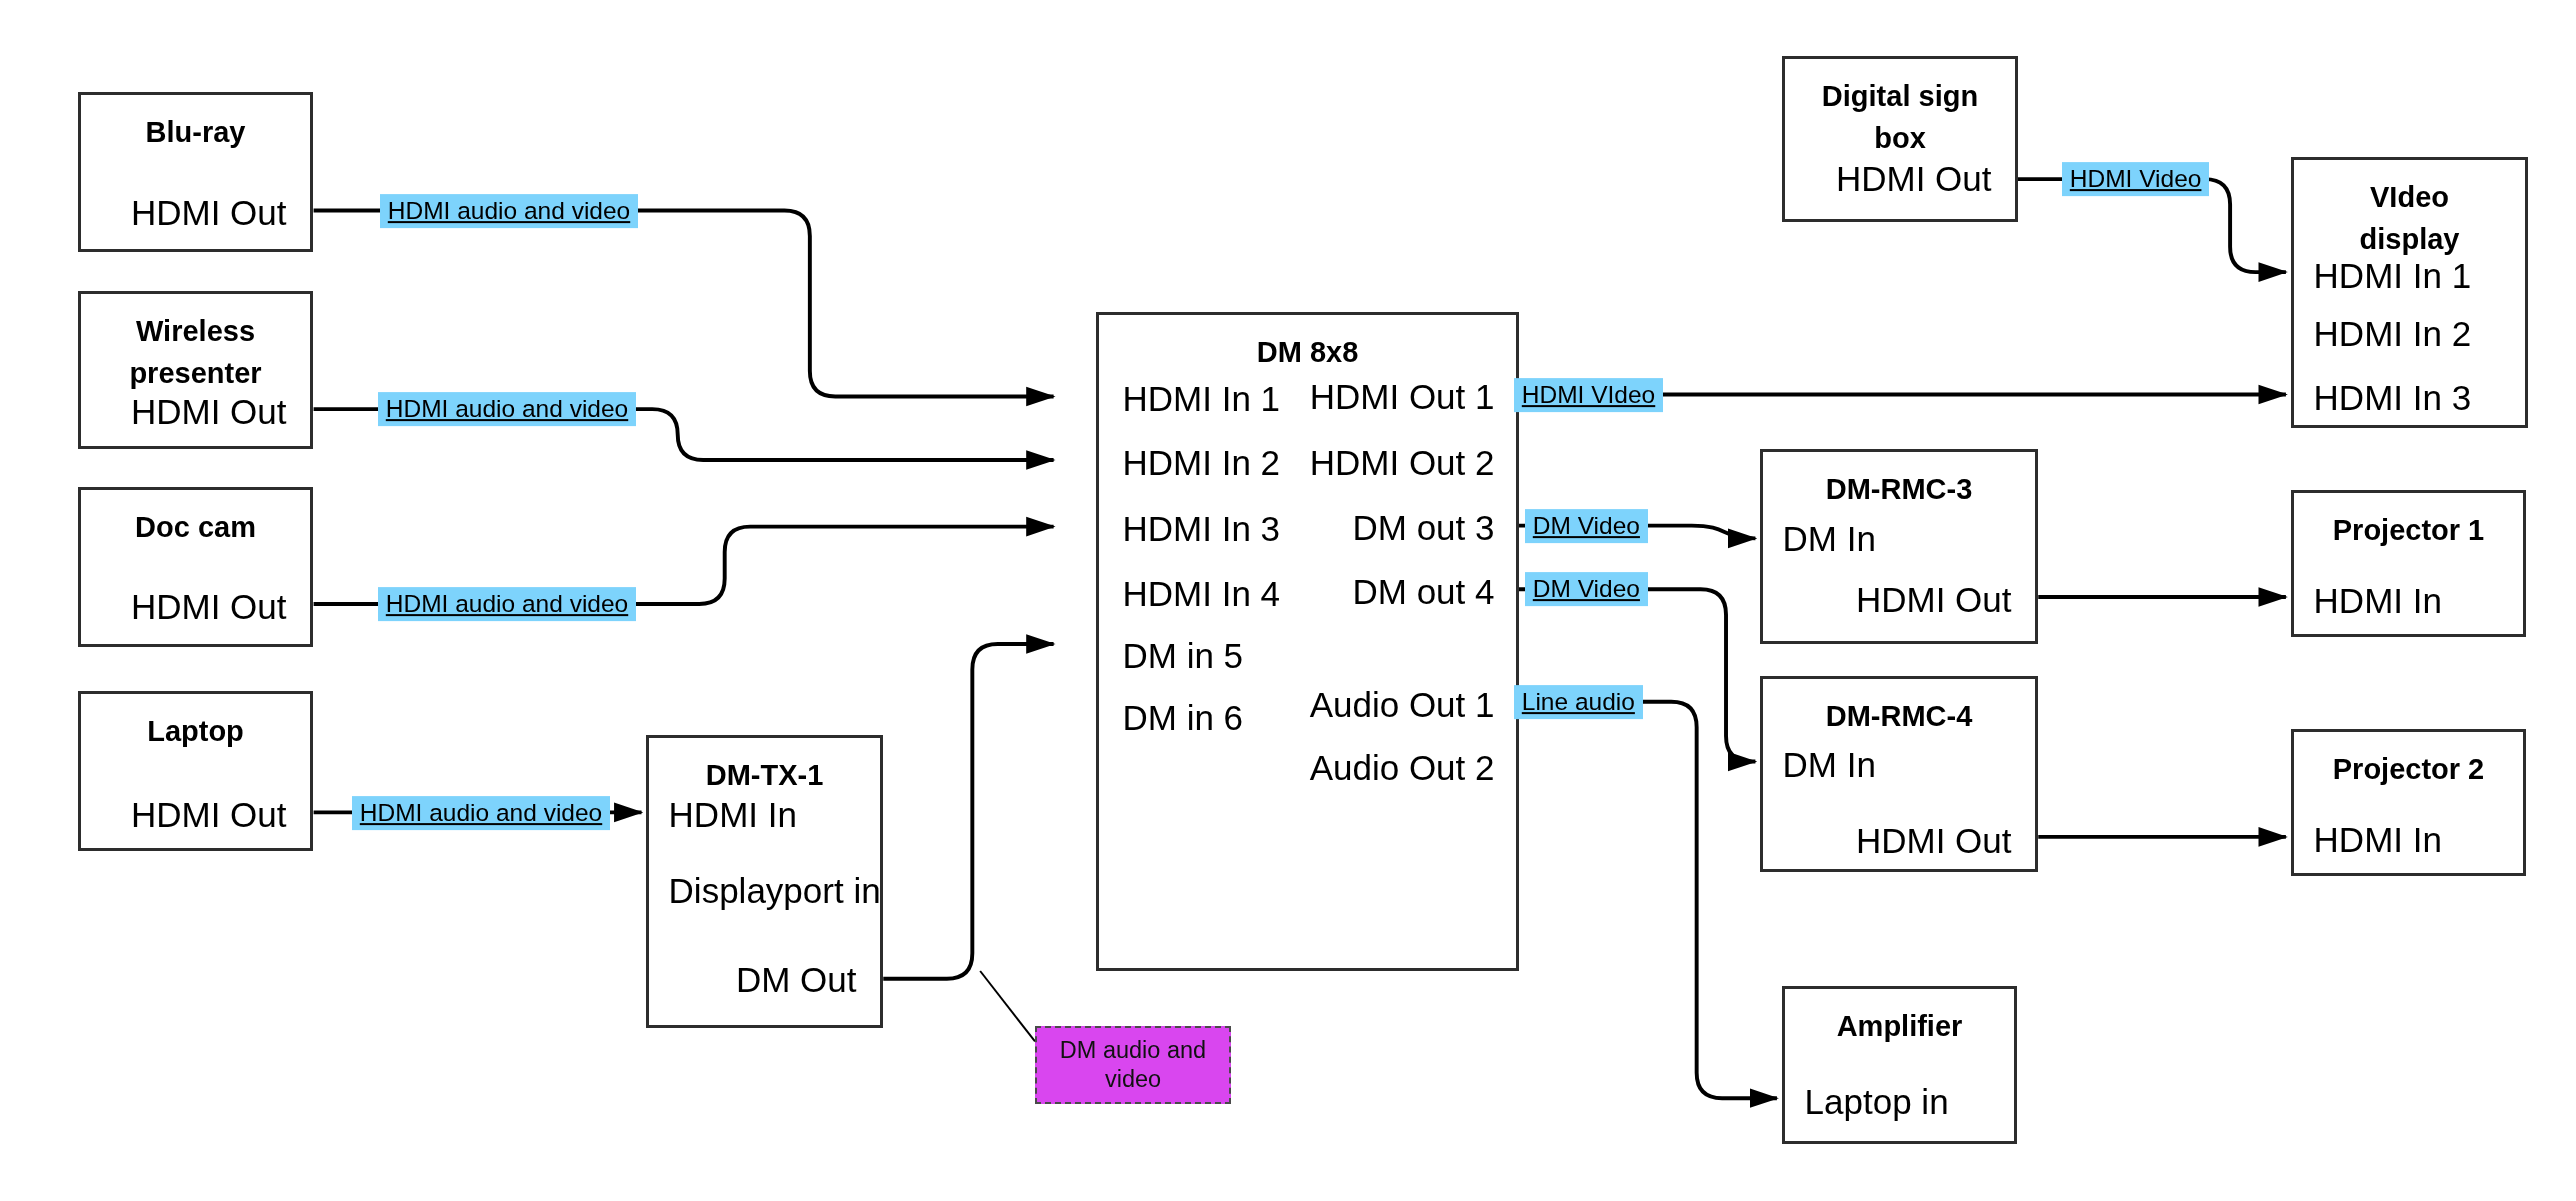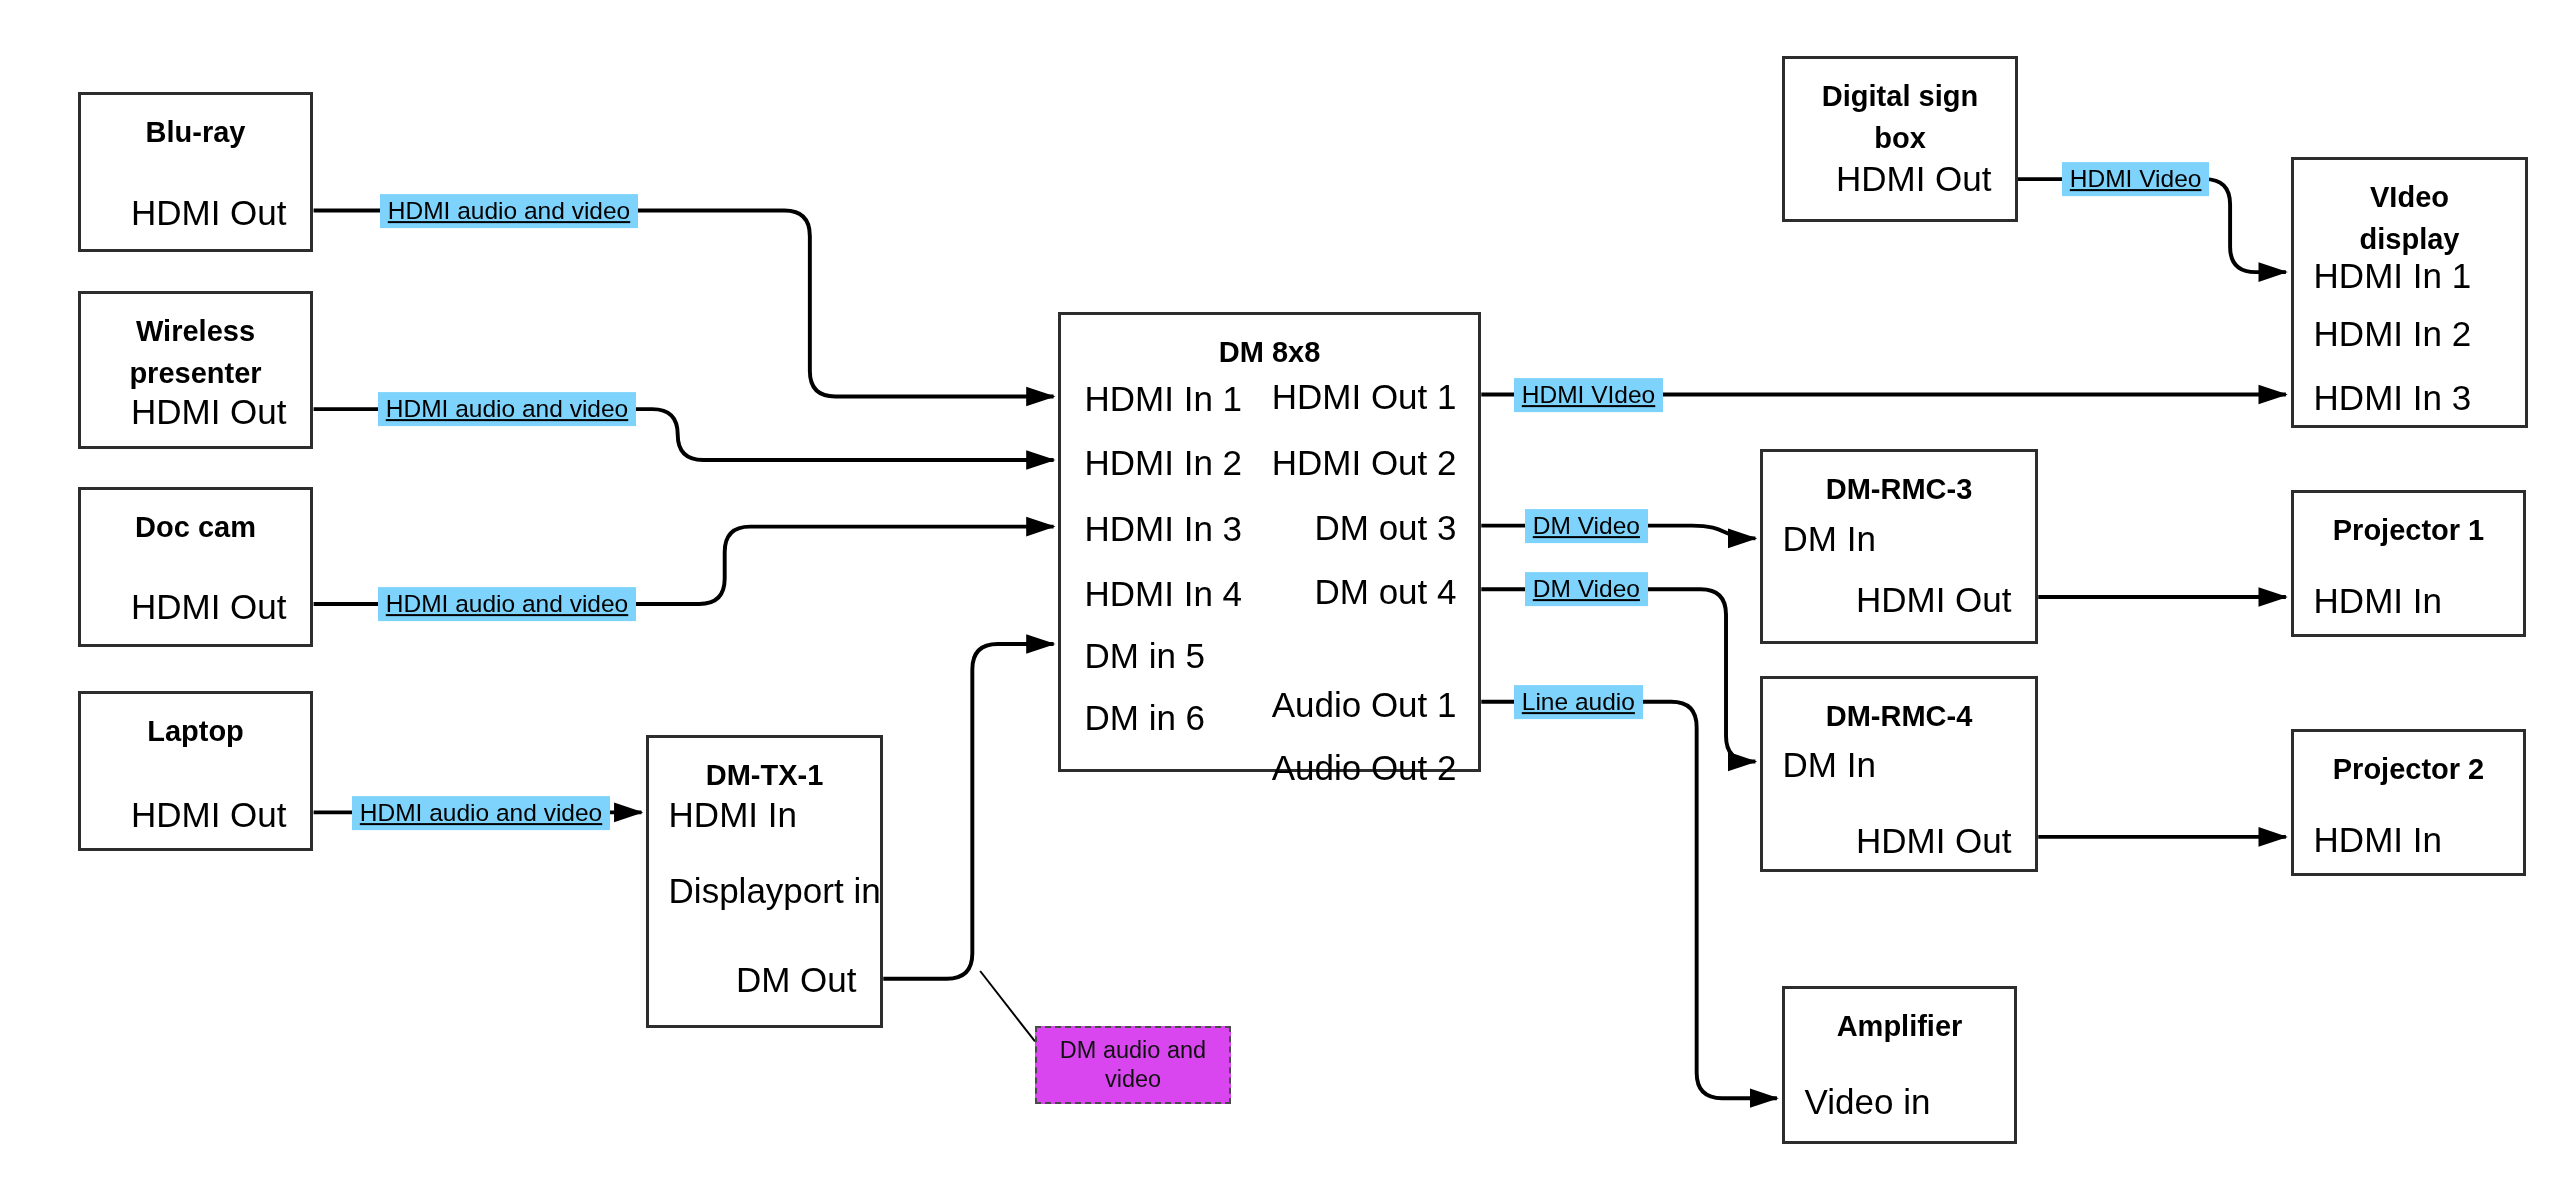--- a/index.html
+++ b/index.html
@@ -110,21 +110,21 @@
     <div class="port pright" style="top:121px">HDMI Out</div>
   </div>
 
   <div class="node" style="left:646px;top:735px;width:237px;height:293px">
     <div class="title">DM-TX-1</div>
     <div class="port pleft" style="top:77px">HDMI In</div>
     <div class="port pleft" style="top:153px">Displayport in</div>
     <div class="port pright" style="top:242px">DM Out</div>
   </div>
 
-  <div class="node dm8x8" style="left:1058px;top:312px;width:423px;height:460px">
+  <div class="node dm8x8" style="left:1096px;top:312px;width:423px;height:659px">
     <div class="title">DM 8x8</div>
     <div class="port pleft" style="top:84px">HDMI In 1</div>
     <div class="port pleft" style="top:148px">HDMI In 2</div>
     <div class="port pleft" style="top:214px">HDMI In 3</div>
     <div class="port pleft" style="top:279px">HDMI In 4</div>
     <div class="port pleft" style="top:341px">DM in 5</div>
     <div class="port pleft" style="top:403px">DM in 6</div>
     <div class="port pright" style="top:82px">HDMI Out 1</div>
     <div class="port pright" style="top:148px">HDMI Out 2</div>
     <div class="port pright" style="top:213px">DM out 3</div>
@@ -162,21 +162,21 @@
     <div class="port pright" style="top:162px">HDMI Out</div>
   </div>
 
   <div class="node" style="left:2291px;top:729px;width:235px;height:147px">
     <div class="title">Projector 2</div>
     <div class="port pleft" style="top:108px">HDMI In</div>
   </div>
 
   <div class="node" style="left:1782px;top:986px;width:235px;height:158px">
     <div class="title">Amplifier</div>
-    <div class="port pleft" style="top:113px">Video in</div>
+    <div class="port pleft" style="top:113px">Laptop in</div>
   </div>
 
   <div class="edge-label" style="left:380px;top:211px">HDMI audio and video</div>
   <div class="edge-label" style="left:378px;top:409px">HDMI audio and video</div>
   <div class="edge-label" style="left:378px;top:604px">HDMI audio and video</div>
   <div class="edge-label" style="left:352px;top:813px">HDMI audio and video</div>
   <div class="edge-label" style="left:1514px;top:395px">HDMI VIdeo</div>
   <div class="edge-label" style="left:2062px;top:179px">HDMI Video</div>
   <div class="edge-label" style="left:1525px;top:526px">DM Video</div>
   <div class="edge-label" style="left:1525px;top:589px">DM Video</div>

